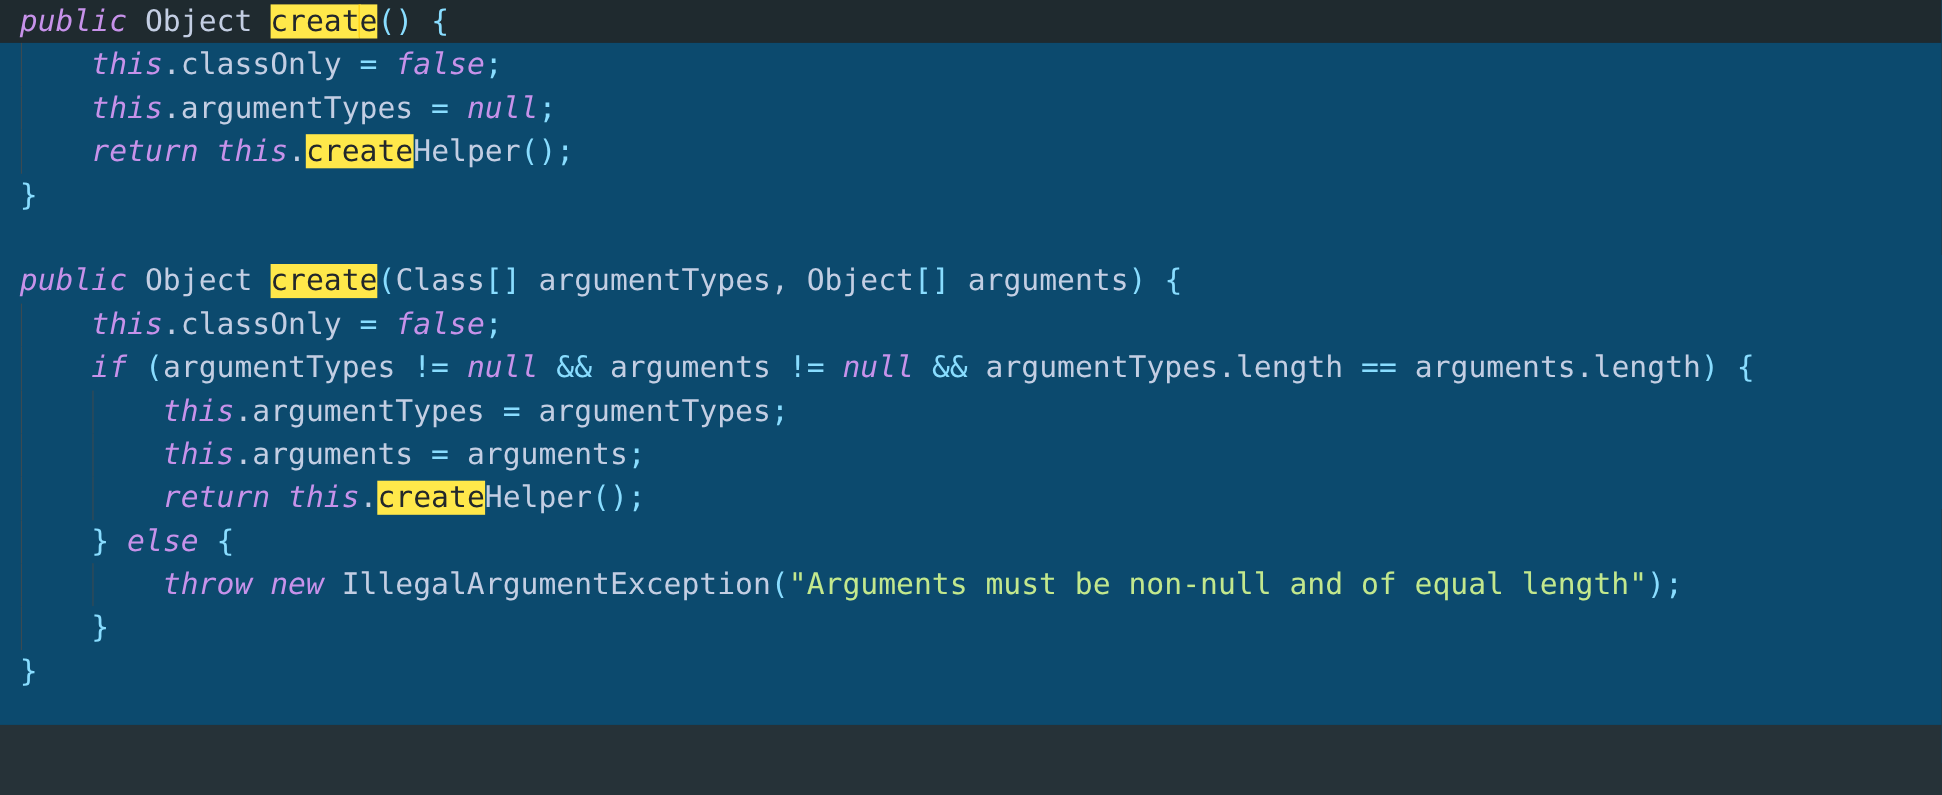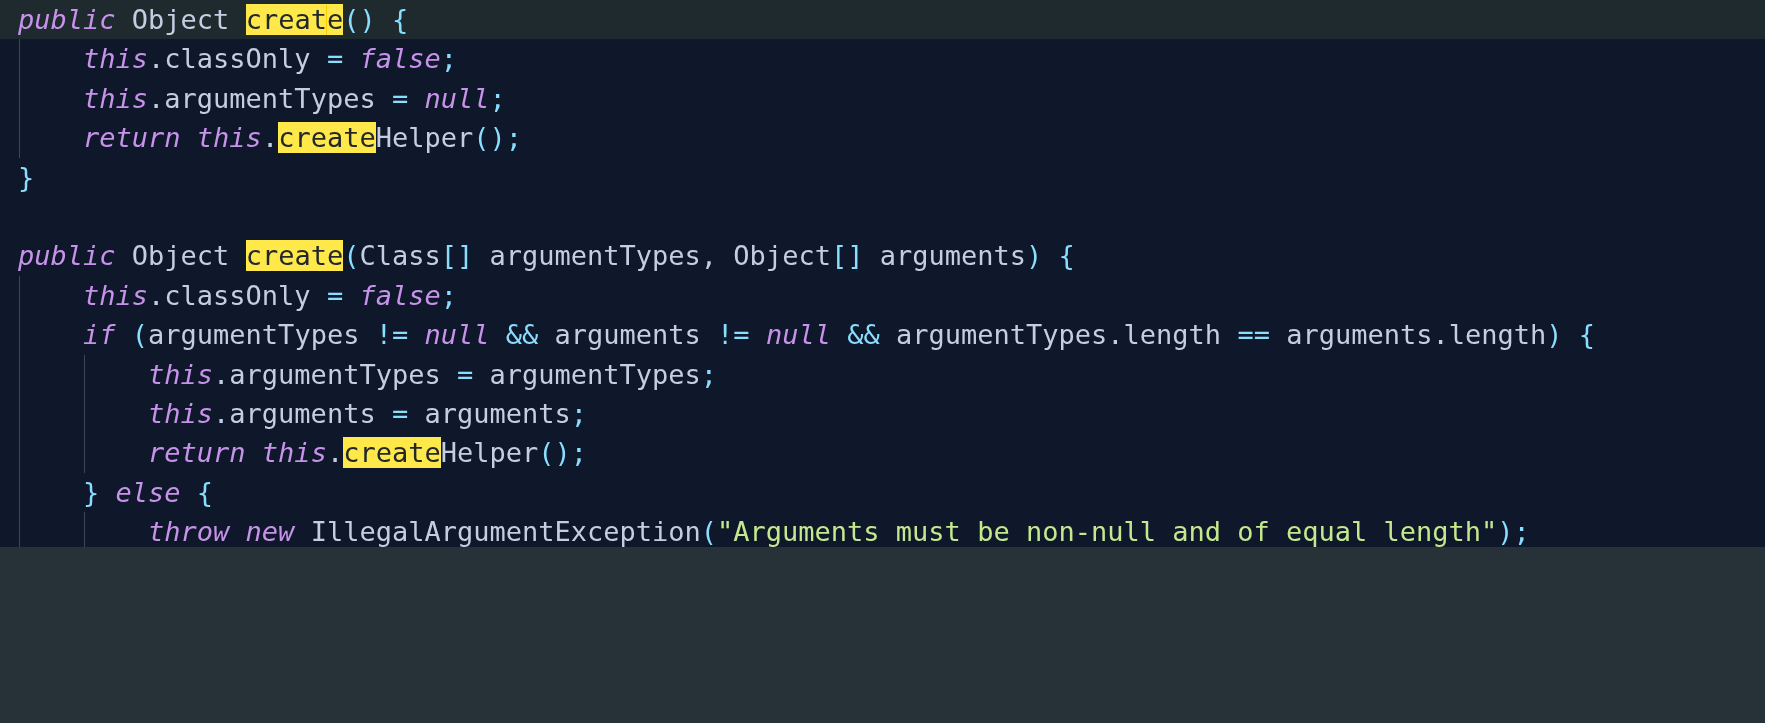--- a/index.html
+++ b/index.html
@@ -10,22 +10,22 @@
   body {
     width: 1765px;
     height: 723px;
     overflow: hidden;
     font-family: "DejaVu Sans Mono", monospace;
   }
 
   #editor {
     position: relative;
     width: 1765px;
-    height: 547px;
-    background: #0f172a;
+    height: 659px;
+    background: #0c4a6e;
     overflow: hidden;
   }
 
   .code-area {
     position: absolute;
     top: 0;
     left: 0;
     width: 1765px;
     height: 723px;
     font-size: 27px;

